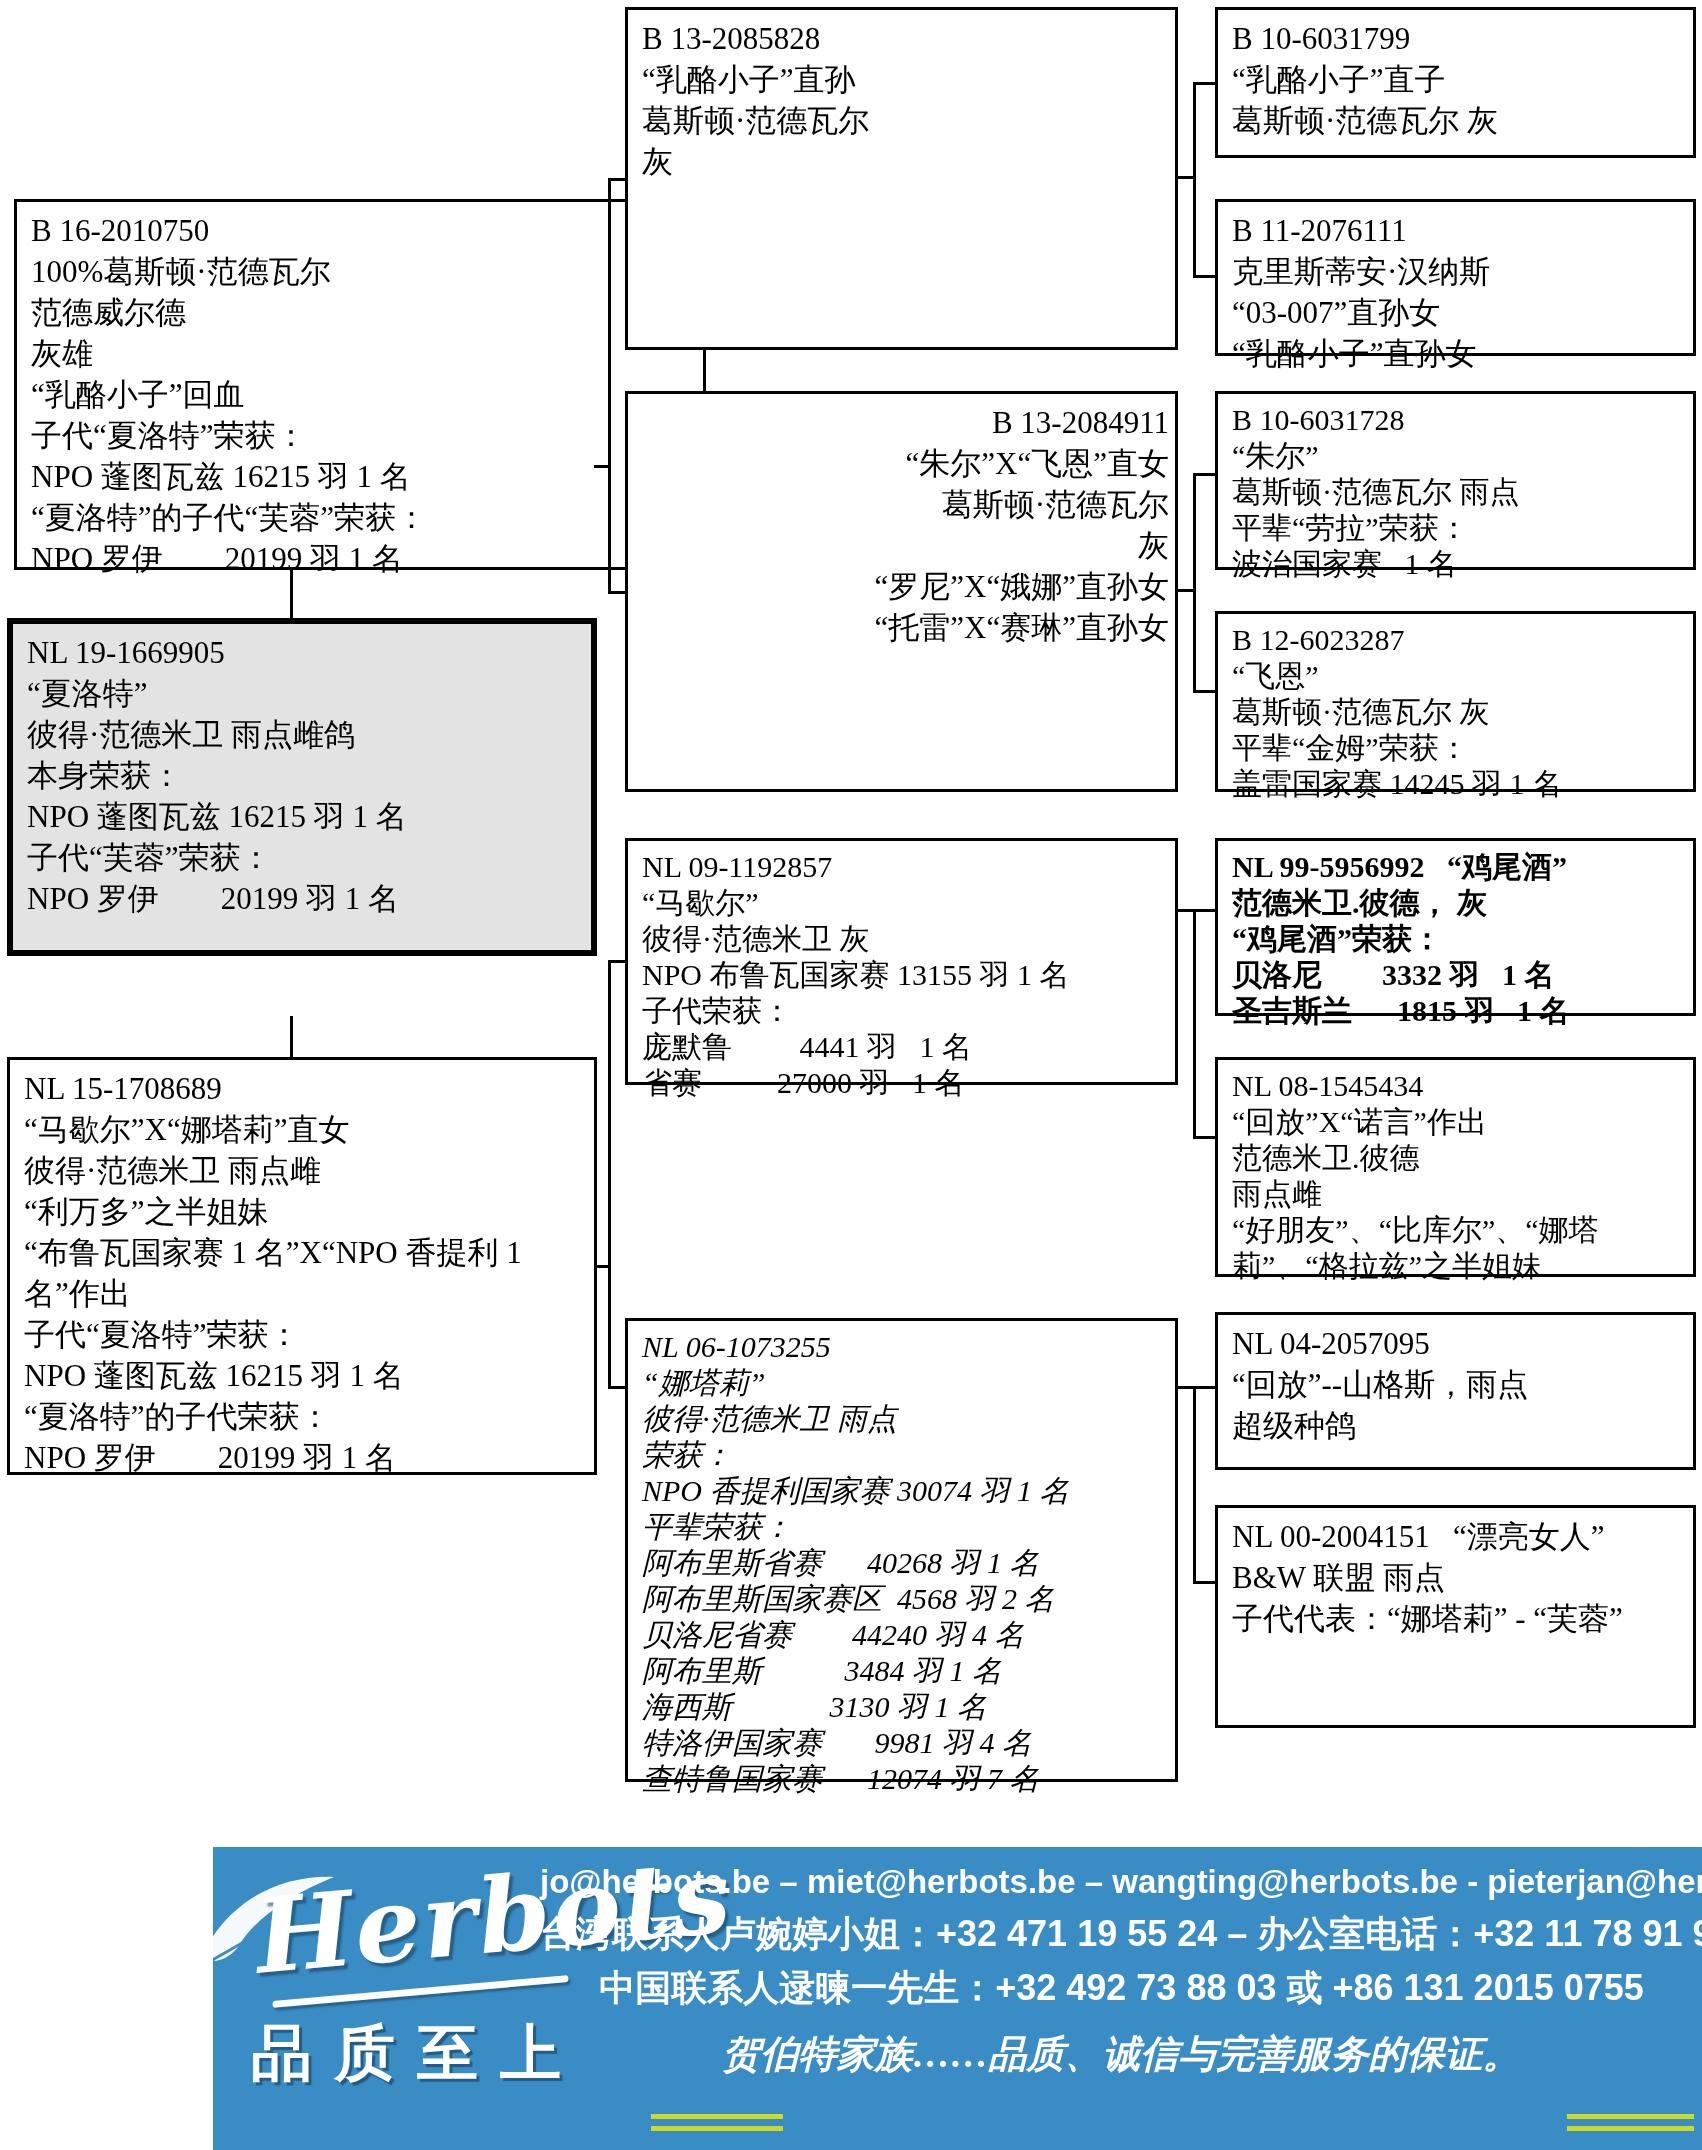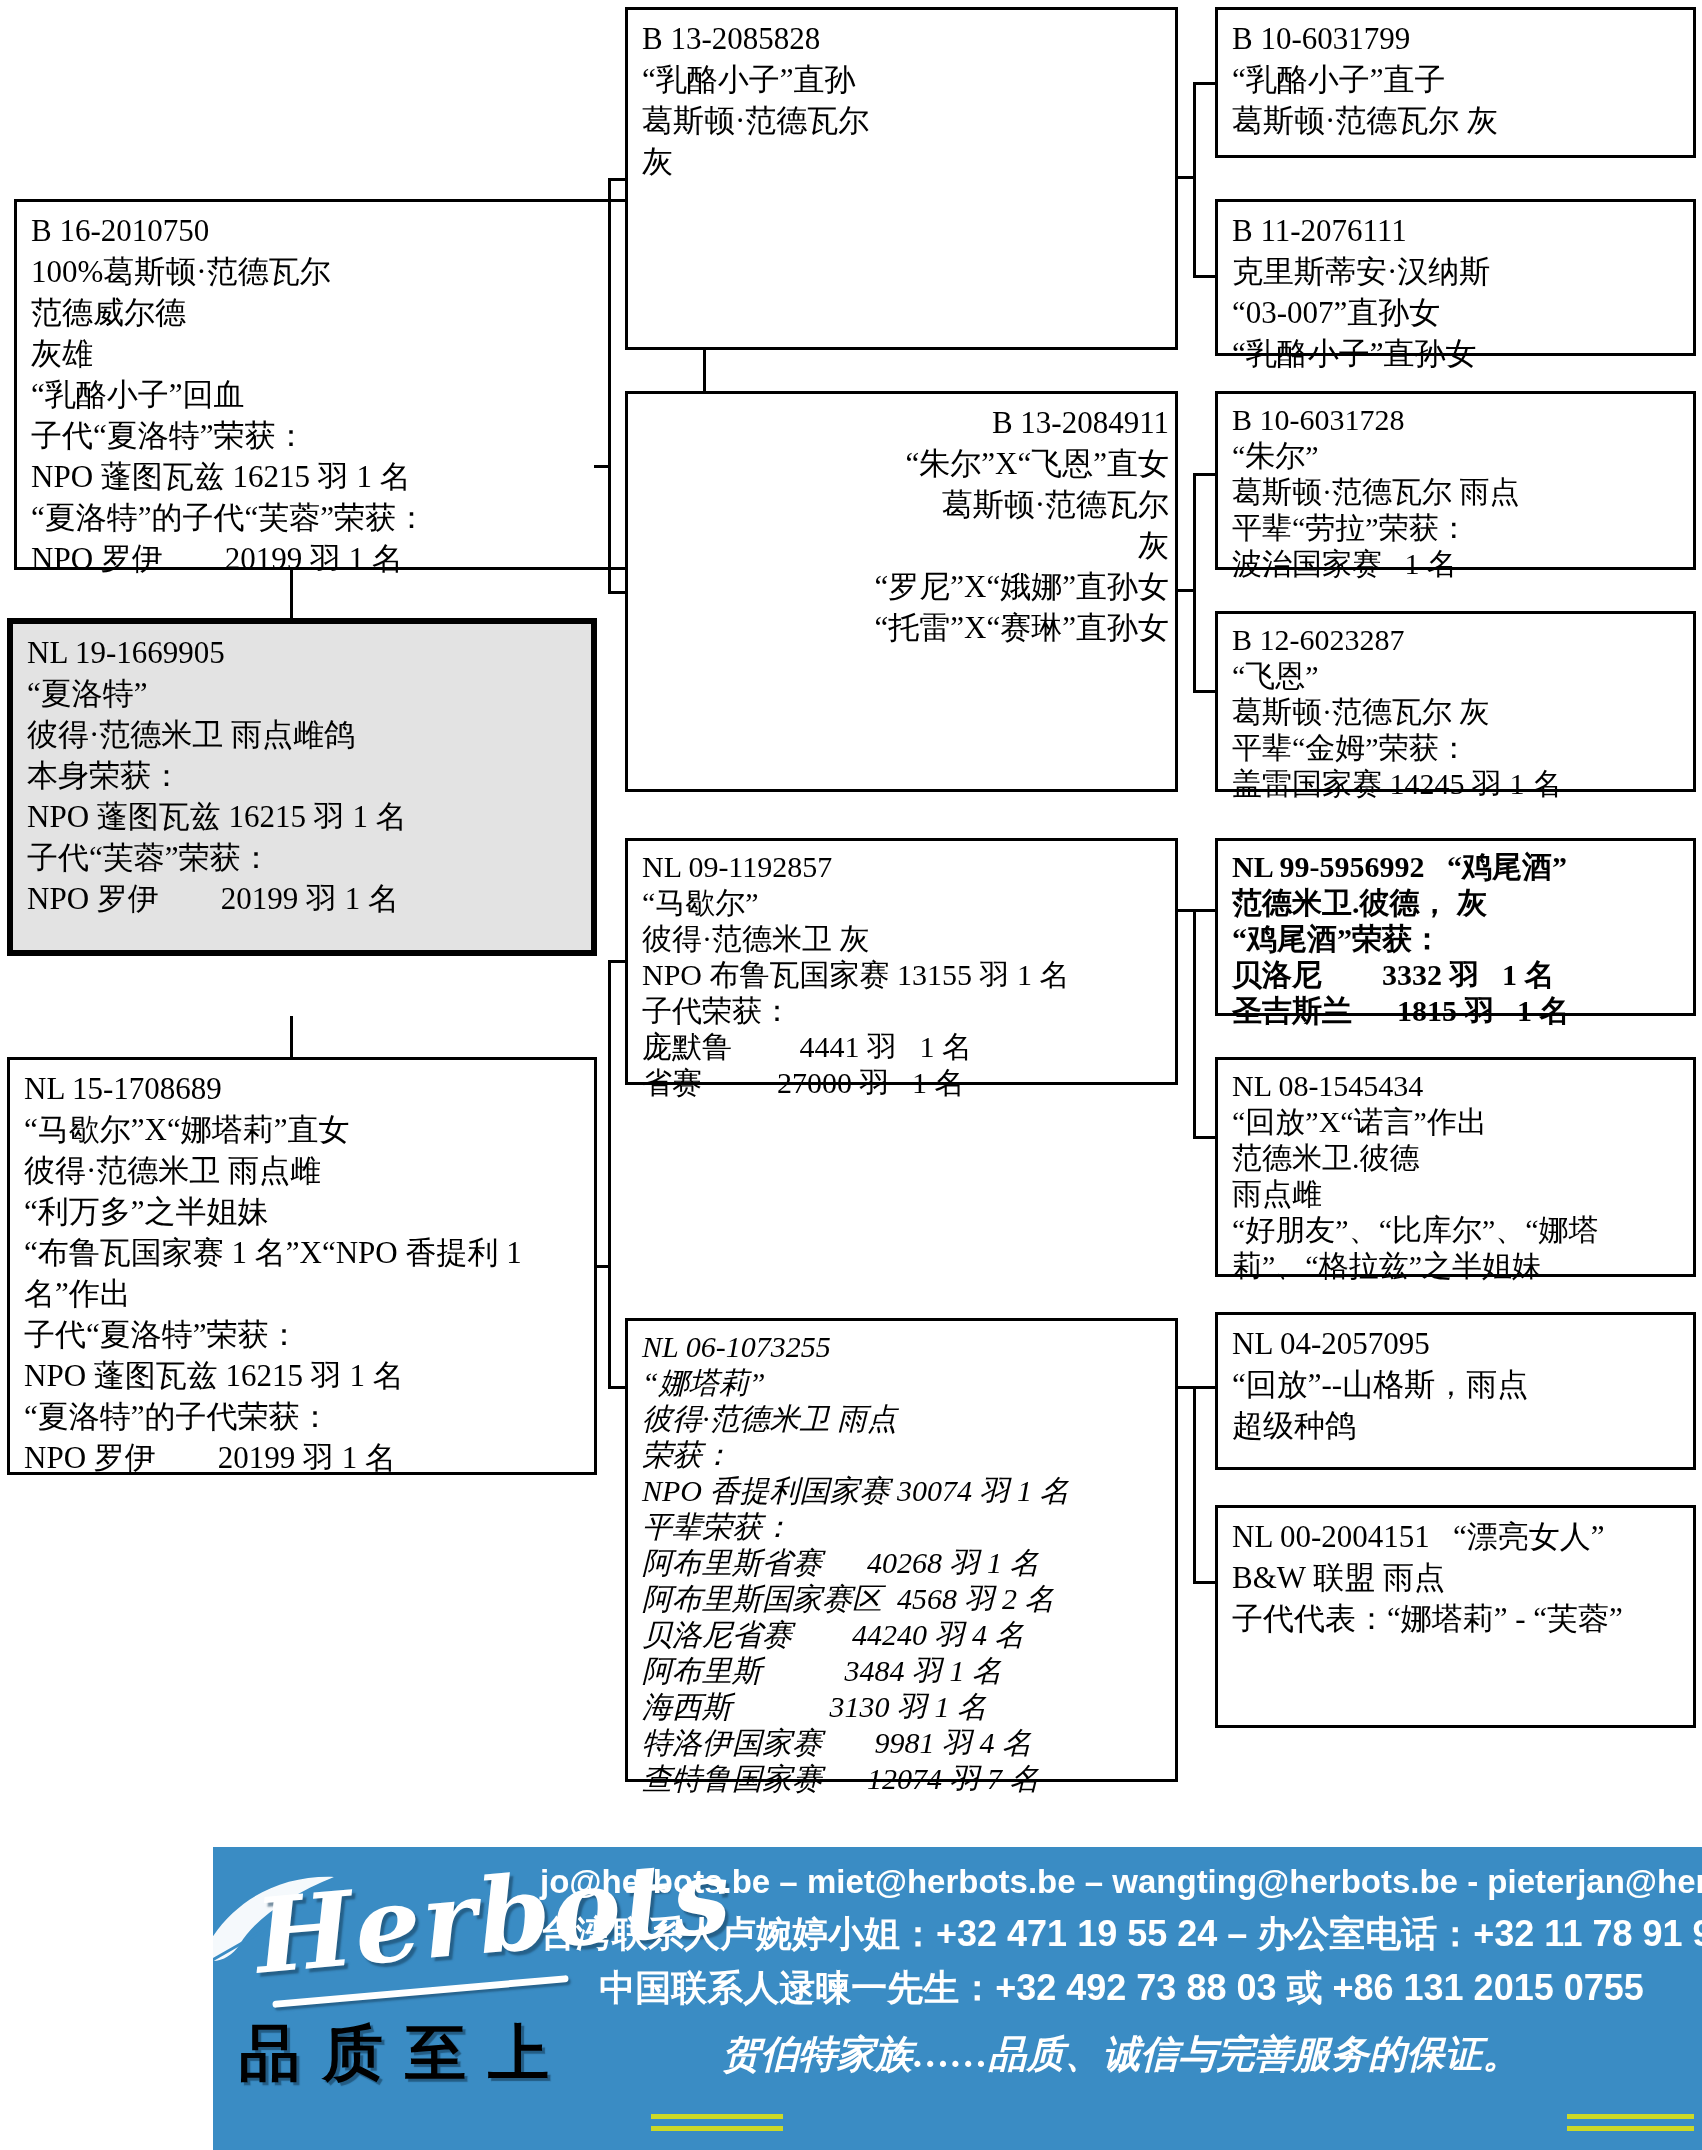--- a/index.html
+++ b/index.html
@@ -83,22 +83,22 @@
     text-shadow:3px 4px 2px rgba(20,60,90,.55); transform:rotate(-5deg);
     letter-spacing:2px;
   }
   .logo-underline {
     position:absolute; left:59px; top:141px; width:297px; height:7px;
     background:#fff; transform:rotate(-5deg); border-radius:4px;
     box-shadow:2px 3px 2px rgba(20,60,90,.5);
   }
   .feather { position:absolute; left:-18px; top:18px; }
   .logo-sub {
-    position:absolute; left:26px; top:166px; font-size:61px; font-weight:bold;
-    letter-spacing:22px; color:#000000; white-space:nowrap;
+    position:absolute; left:38px; top:166px; font-size:61px; font-weight:bold;
+    letter-spacing:22px; color:#ffffff; white-space:nowrap;
     text-shadow:3px 3px 1px rgba(20,60,90,.6);
     font-family:"Liberation Serif","DejaVu Serif",serif;
   }
   #banner-text { position:absolute; left:327px; top:0; width:1163px; height:303px; text-align:center; }
   .bn-emails  { position:absolute; left:0; top:16px;  width:100%; font-size:33px; font-weight:bold; white-space:nowrap; }
   .bn-line2   { position:absolute; left:0; top:63px;  width:100%; font-size:36px; font-weight:bold; white-space:nowrap; }
   .bn-line3   { position:absolute; left:0; top:117px; width:100%; font-size:36px; font-weight:bold; white-space:nowrap; }
   .bn-slogan  { position:absolute; left:0; top:182px; width:100%; font-size:38px; font-weight:bold; font-style:italic;
                 font-family:"Liberation Serif","DejaVu Serif",serif; }
   .bn-url {

